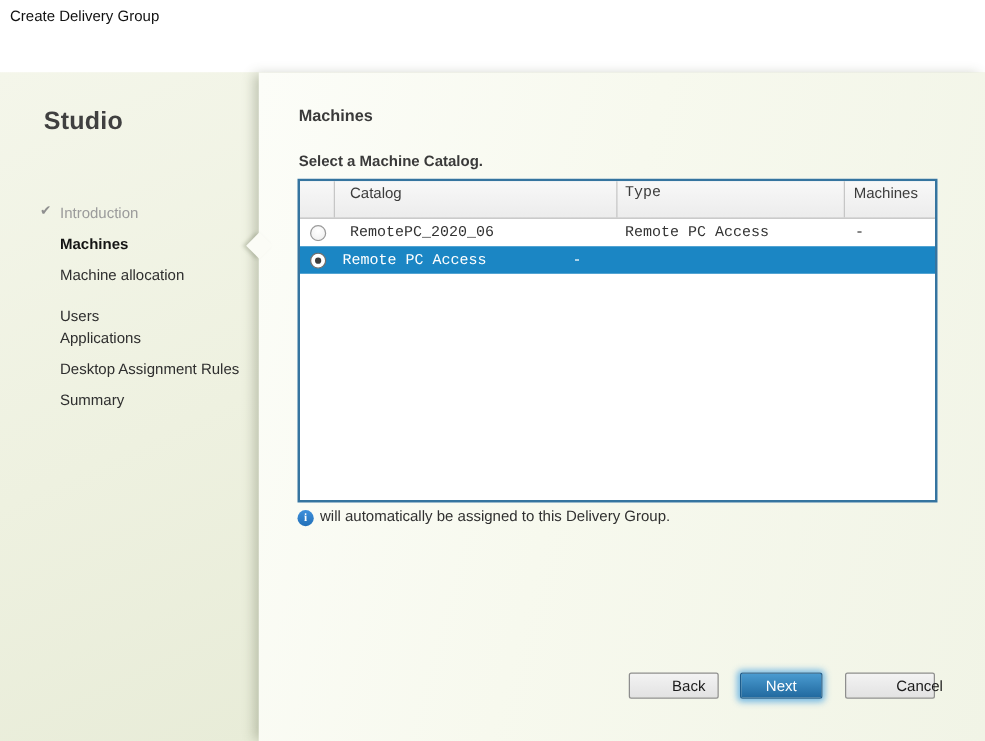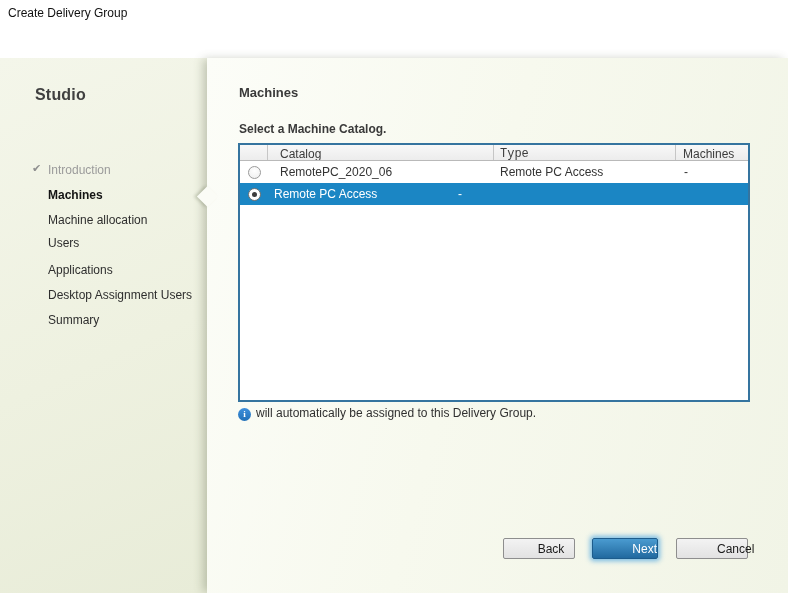--- a/index.html
+++ b/index.html
@@ -10,51 +10,51 @@
   .titlebar { position:absolute; left:0; top:0; width:628px; height:58px; background:#ffffff; }
   .window-title { position:absolute; left:8px; top:6px; font-size:12px; color:#111; }
 
   
   .dialog { position:absolute; left:0; top:58px; width:788px; height:535px;
             background:linear-gradient(115deg,#f2f4e6 0%,#eef1e0 30%,#f8faf0 55%,#eff2e3 80%,#f4f6ea 100%); }
 
   
   .sidebar { position:absolute; left:0; top:0; width:207px; height:535px;
              background:linear-gradient(155deg,#f4f6ea 0%,#eef1e0 55%,#e8ecd8 100%); }
-  .brand { position:absolute; left:35px; top:28px; font-size:16px; font-weight:700;
+  .brand { position:absolute; left:35px; top:28px; font-size:20px; font-weight:700;
            color:#404040; letter-spacing:0.2px; }
   .steps { list-style:none; }
   .step { position:absolute; left:48px; font-size:12px; color:#2e2e2e; white-space:nowrap; cursor:default; }
   .step.completed { color:#9b9b9b; }
   .step.current .step-label { font-weight:700; color:#141414; }
   .check { position:absolute; left:-16px; top:-1px; font-size:11px; color:#8f8f8f; }
-  .s0{top:105px}.s1{top:130px}.s2{top:155px}.s3{top:178px}.s4{top:205px}.s5{top:230px}.s6{top:255px}
+  .s0{top:105px}.s1{top:130px}.s2{top:155px}.s3{top:188px}.s4{top:205px}.s5{top:230px}.s6{top:255px}
 
   
   .content { position:absolute; left:207px; top:0; width:581px; height:535px;
              background:linear-gradient(105deg,#fcfdf8 0%,#f7f9ee 45%,#f1f4e6 100%);
              box-shadow:-5px 0 9px -1px rgba(80,90,60,0.30); }
   .notch { position:absolute; left:-7px; top:131px; width:15px; height:15px;
            background:#fbfcf6; transform:rotate(45deg);
            box-shadow:-2px 2px 3px rgba(80,90,60,0.25); }
 
   .page-heading { position:absolute; left:32px; top:27px; font-size:13px; font-weight:700; color:#3a3a3a; }
   .select-label { position:absolute; left:32px; top:64px; font-size:12px; font-weight:700; color:#3a3a3a; }
 
   
   .table { position:absolute; left:31px; top:85px; width:512px; height:259px;
            border:2px solid #35749f; background:#ffffff; }
-  .thead { display:flex; height:16px; background:linear-gradient(#f8f8f8,#ececec);
+  .thead { display:flex; height:30px; background:linear-gradient(#f8f8f8,#ececec);
            border-bottom:1px solid #b9b9b9; }
   .th { font-size:12px; color:#3c3c3c; line-height:19px; border-right:1px solid #c6c6c6; overflow:hidden; }
   .th-radio { width:28px; }
   .th-catalog { width:226px; padding-left:12px; }
   .th-type { width:182px; padding-left:6px;font-family:Liberation Mono, monospace; }
   .th-machines { width:72px; padding-left:7px; border-right:none; }
-  .tr { display:flex; height:22px; align-items:center; cursor:default; }
+  .tr { display:flex; height:22px; align-items:center; cursor:default;font-family:Liberation Mono, monospace; }
   .tr.selected { background:#1b86c4; color:#ffffff; }
   .td { font-size:12px; color:#333; white-space:nowrap; overflow:hidden; }
   .tr.selected .td { color:#ffffff; }
   .td-radio { width:28px; display:flex; justify-content:center; align-items:center; }
   .td-catalog { width:226px; padding-left:12px; }
   .td-type { width:182px; padding-left:6px; }
   .td-machines { width:72px; padding-left:8px; }
 
   .radio { width:13px; height:13px; border-radius:50%; border:1px solid #9a9a9a;
            background:radial-gradient(circle at 50% 35%, #ffffff 0%, #ededed 100%); position:relative; }
@@ -69,21 +69,21 @@
   .info-text { position:absolute; left:49px; top:348px; width:500px; font-size:12px;
                line-height:15px; color:#303030; }
 
   
   .btn { position:absolute; top:480px; height:21px; font-size:12px; color:#1a1a1a;
          background:linear-gradient(#f3f3f3,#e2e2e2); border:1px solid #8e8e8e;
          border-radius:2px; font-family:"Liberation Sans", sans-serif; cursor:pointer; }
   .btn-back { left:296px; width:72px;padding-left:24px; }
   .btn-next { left:385px; width:66px; color:#ffffff;
               background:linear-gradient(#4a9bd0,#21699f); border:1px solid #1d5c8c;
-              box-shadow:0 0 5px 2px rgba(96,175,226,0.85);text-align:right; }
+              box-shadow:0 0 5px 2px rgba(96,175,226,0.85); }
   .btn-cancel { left:469px; width:72px;padding-left:40px; }
 </style>
 </head>
 <body>
 
 <div class="titlebar">
   <span class="window-title">Create Delivery Group</span>
 </div>
 
 <div class="dialog">
@@ -101,21 +101,21 @@
       <li class="step s2">
         <span class="step-label">Machine allocation</span>
       </li>
       <li class="step s3">
         <span class="step-label">Users</span>
       </li>
       <li class="step s4">
         <span class="step-label">Applications</span>
       </li>
       <li class="step s5">
-        <span class="step-label">Desktop Assignment Users</span>
+        <span class="step-label">Desktop Assignment Rules</span>
       </li>
       <li class="step s6">
         <span class="step-label">Summary</span>
       </li>
     </ul>
   </div>
 
   <div class="content">
     <div class="notch"></div>
 

